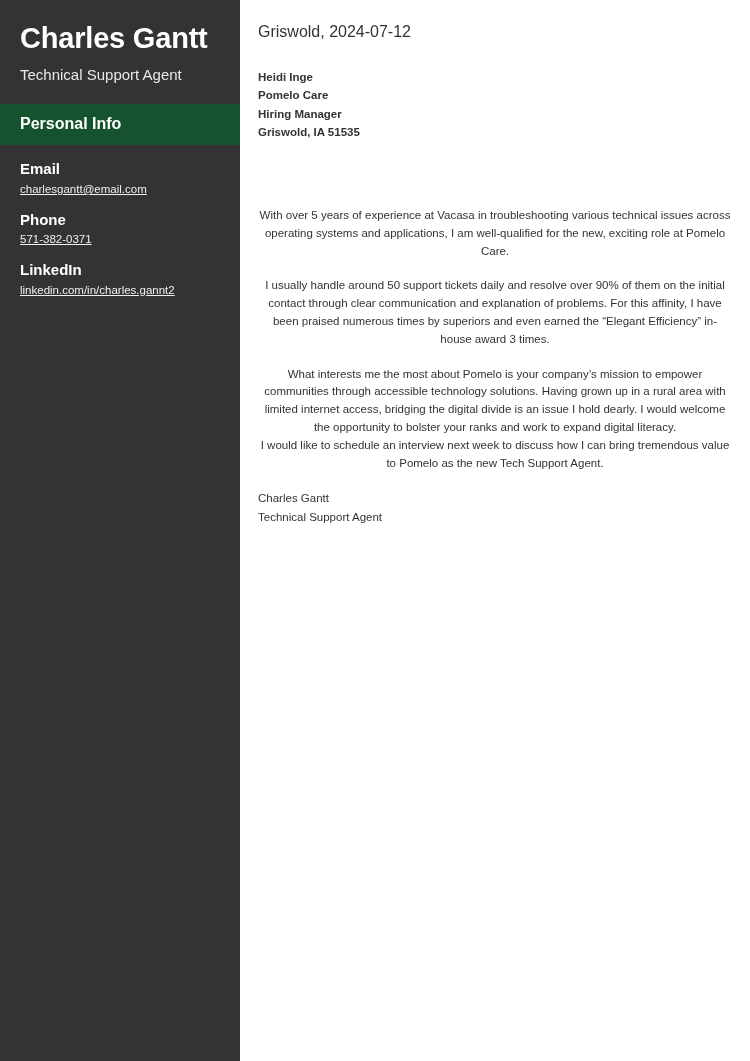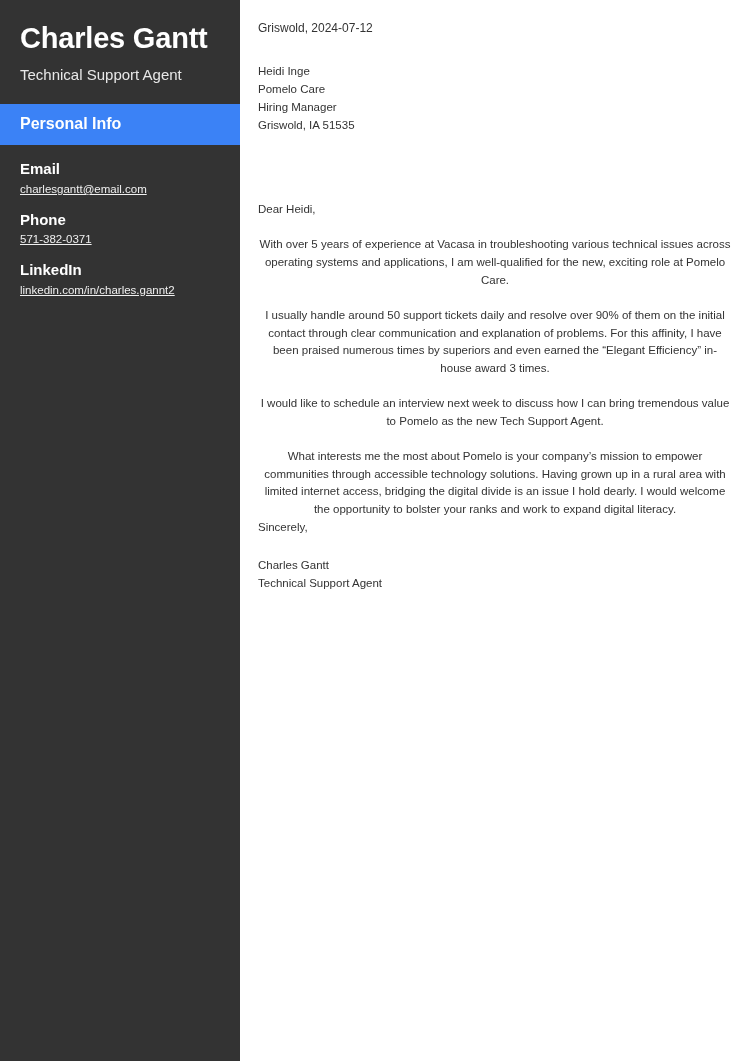--- a/index.html
+++ b/index.html
@@ -41,21 +41,21 @@
     color: #ffffff;
   }
   .cand-title {
     font-size: 15px;
     font-weight: normal;
     color: #e8e8e8;
     margin: 0;
     line-height: 1.2;
   }
   .section-bar {
-    background: #3b82f6;
+    background: #14532d;
     padding: 11px 20px 12px 20px;
     box-sizing: border-box;
   }
   .section-bar-title {
     font-size: 16px;
     font-weight: bold;
     color: #ffffff;
     margin: 0;
   }
   .contact-list {
@@ -85,27 +85,27 @@
   
   .letter {
     flex: 1 1 auto;
     padding: 19px 18px 0 18px;
     box-sizing: border-box;
     color: #333333;
     font-size: 11.5px;
     line-height: 1.55;
   }
   .meta-line {
-    font-size: 12px;
+    font-size: 16px;
     color: #333333;
     line-height: 1.58;
   }
   .block-gap-lg { height: 24px; }
   .block-gap-xl { height: 66px; }
-  .recipient div { line-height: 1.58; }
+  .recipient div { line-height: 1.58; font-weight: bold; }
   .salutation {
     margin: 0 0 18px 0;
   }
   .para {
     margin: 0 0 17px 0;
     text-align: center;
   }
   .para.tight {
     margin-bottom: 0;
   }
@@ -154,26 +154,24 @@
 
     <div class="recipient">
       <div>Heidi Inge</div>
       <div>Pomelo Care</div>
       <div>Hiring Manager</div>
       <div>Griswold, IA 51535</div>
     </div>
 
     <div class="block-gap-xl"></div>
 
-    <p class="salutation">Dear Heidi,</p>
 
     <p class="para">With over 5 years of experience at Vacasa in troubleshooting various technical issues across operating systems and applications, I am well-qualified for the new, exciting role at Pomelo Care.</p>
     <p class="para">I usually handle around 50 support tickets daily and resolve over 90% of them on the initial contact through clear communication and explanation of problems. For this affinity, I have been praised numerous times by superiors and even earned the “Elegant Efficiency” in-house award 3 times.</p>
+    <p class="para tight">What interests me the most about Pomelo is your company’s mission to empower communities through accessible technology solutions. Having grown up in a rural area with limited internet access, bridging the digital divide is an issue I hold dearly. I would welcome the opportunity to bolster your ranks and work to expand digital literacy.</p>
     <p class="para">I would like to schedule an interview next week to discuss how I can bring tremendous value to Pomelo as the new Tech Support Agent.</p>
-    <p class="para tight">What interests me the most about Pomelo is your company’s mission to empower communities through accessible technology solutions. Having grown up in a rural area with limited internet access, bridging the digital divide is an issue I hold dearly. I would welcome the opportunity to bolster your ranks and work to expand digital literacy.</p>
 
-    <p class="closing">Sincerely,</p>
 
     <div class="sign-name">Charles Gantt</div>
     <div class="sign-title">Technical Support Agent</div>
 
   </main>
 </div>
 
 </body></html>

